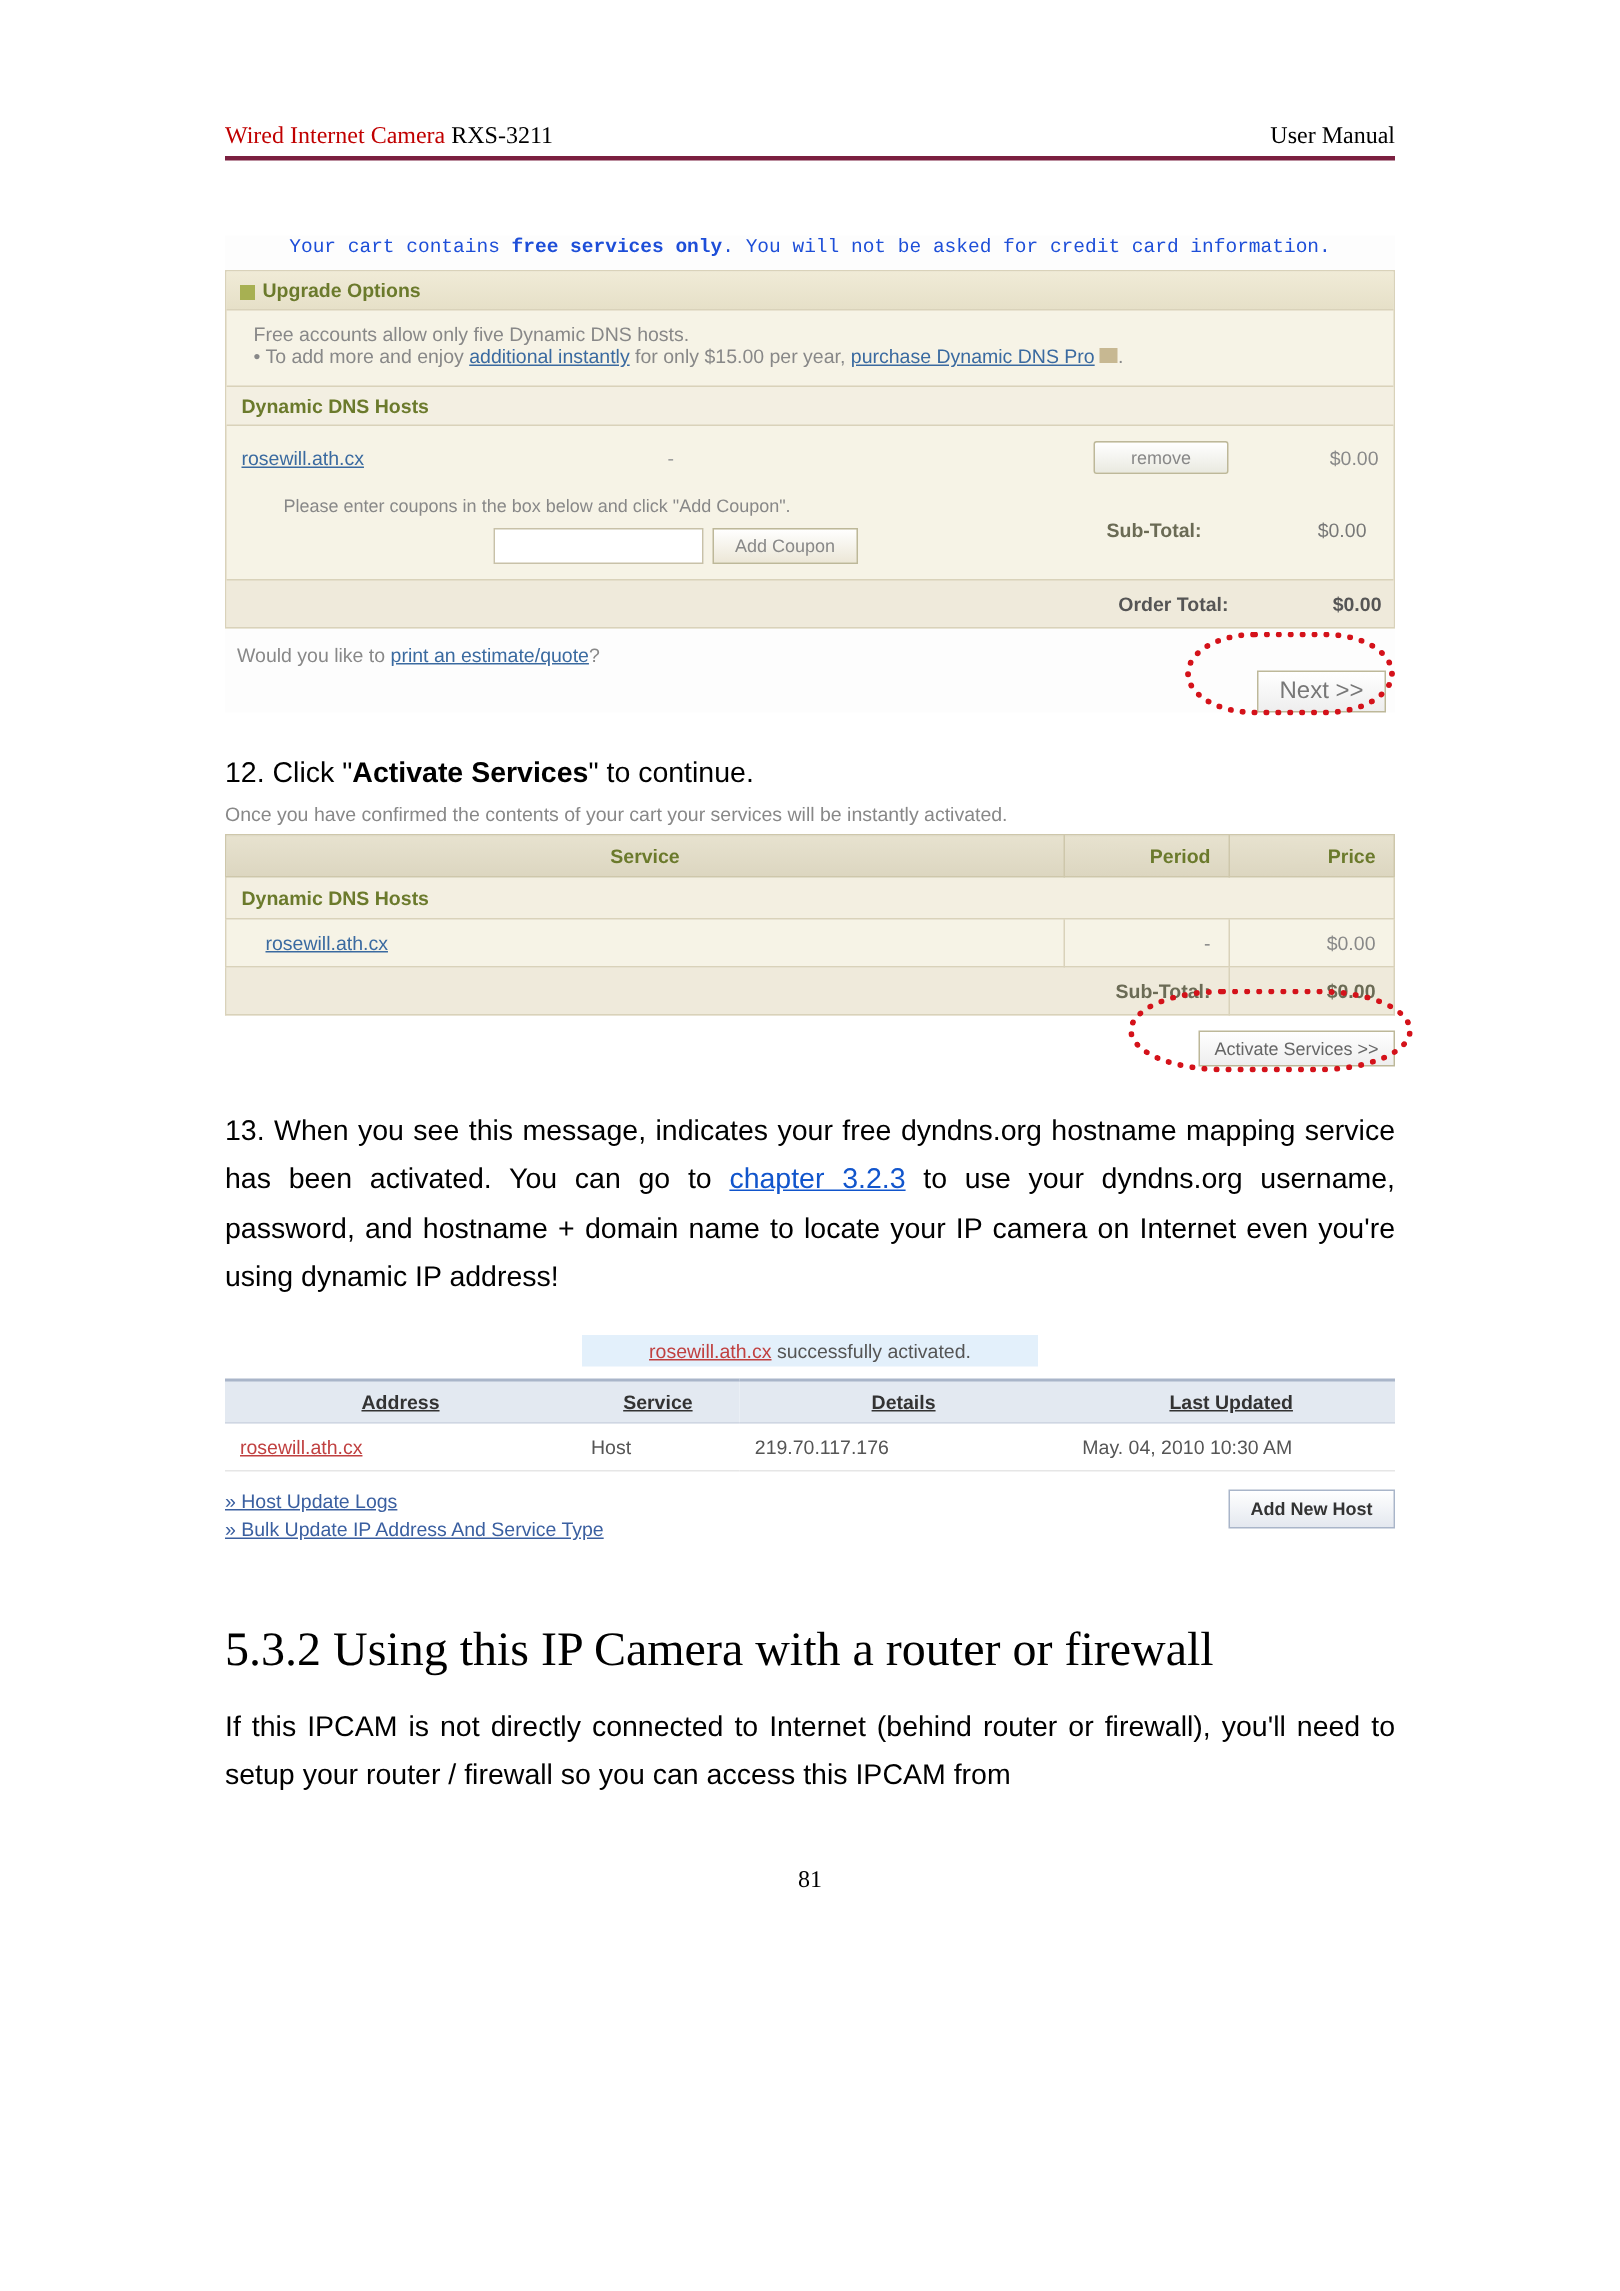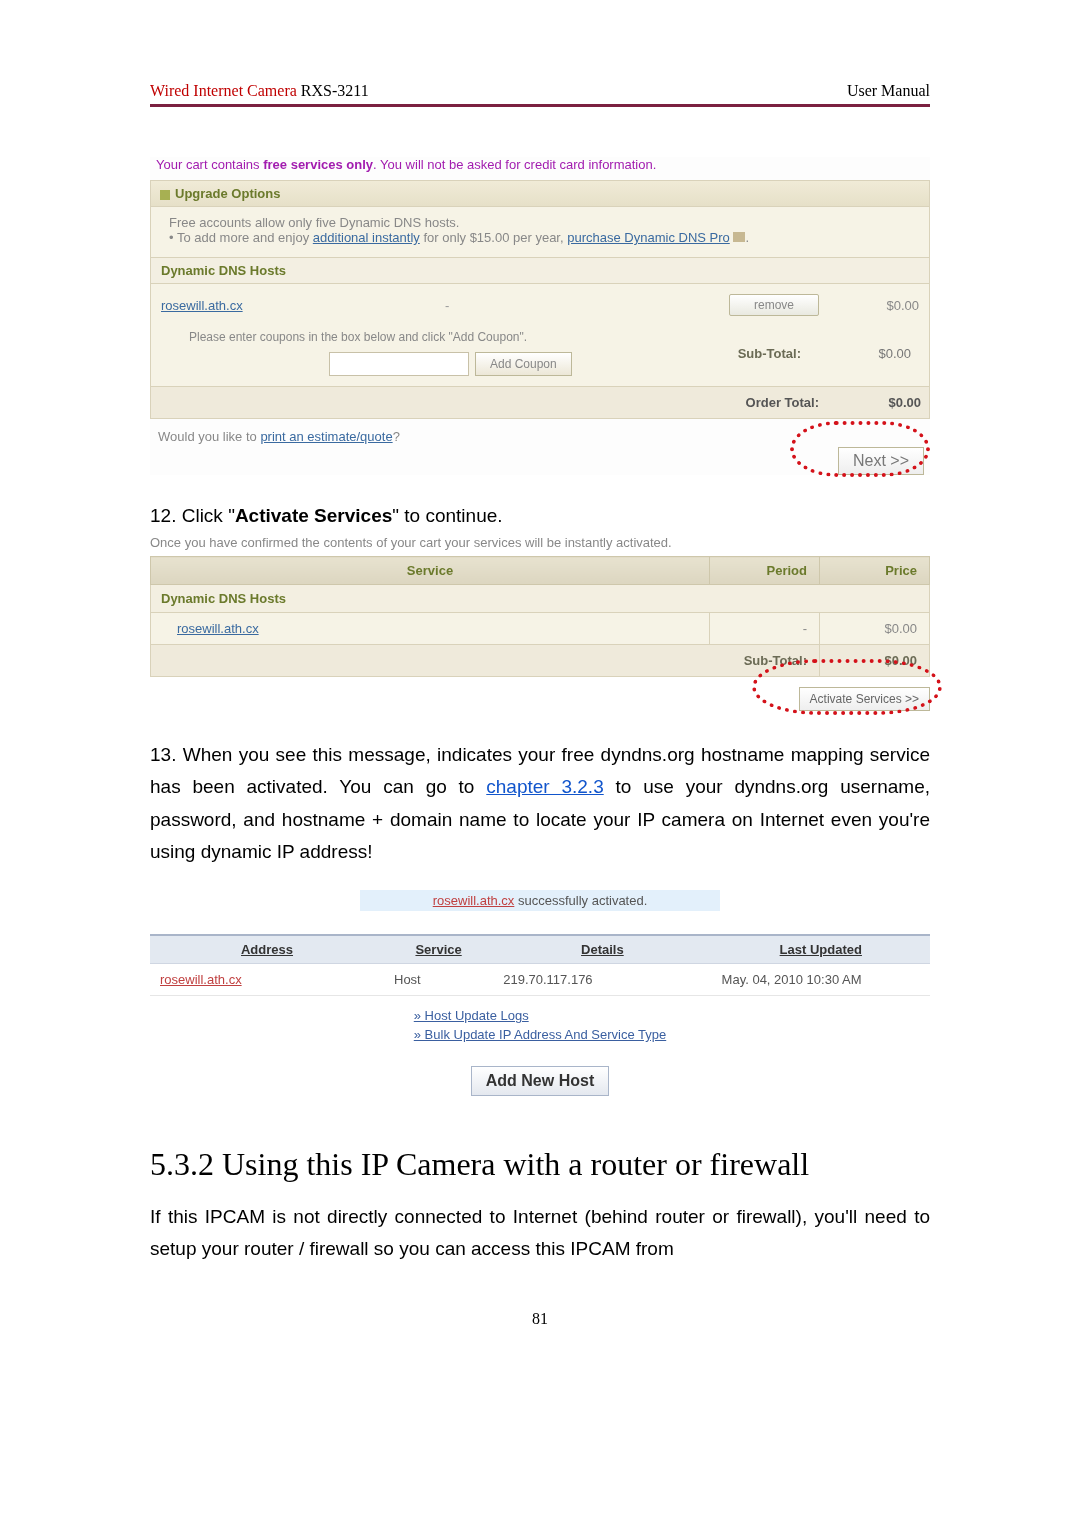--- a/index.html
+++ b/index.html
@@ -2,21 +2,21 @@
 <html><head>
 <meta charset="utf-8">
 <style>
   * { box-sizing: border-box; margin: 0; padding: 0; }
   body { background: #fff; font-family: "Times New Roman", serif; width: 1080px; }
   .page { padding: 82px 150px 60px 150px; }
   .header-row { display: flex; justify-content: space-between; font-size: 16px; border-bottom: 3px solid #7b2040; padding-bottom: 4px; margin-bottom: 50px; }
   .red { color: #c00000; }
   .hdr-right { color: #000; }
   .screenshot-box { background: #fdfdfd; }
-  .cart-note { font-family: Liberation Sans, sans-serif; font-size: 13px; color: #a21caf; margin: 0 6px 8px 6px; }
+  .cart-note { font-family: Liberation Mono, monospace; font-size: 13px; color: #1d4ed8; margin: 0 6px 8px 6px; text-align: center; }
   .panel { border: 1px solid #d9d2ba; background: #f6f3e6; font-family: Verdana, Arial, sans-serif; font-size: 13px; color: #888; }
   .panel-title { background: linear-gradient(#f0ebd7,#e6e0c8); border-bottom: 1px solid #d9d2ba; padding: 5px 9px; font-weight: bold; color: #6b7a2c; }
   .bullet-ic { display:inline-block; width:10px; height:10px; background:#a7b052; margin-right:5px; vertical-align:middle; }
   .upgrade-body { padding: 8px 18px 12px 18px; }
   .lnk { color: #3a6aa0; text-decoration: underline; }
   .cart-ic { display:inline-block; width:12px;height:10px; background:#c7b892; }
   .sec-hdr { background:#f3efe2; border-top:1px solid #d9d2ba; border-bottom:1px solid #d9d2ba; padding:5px 10px; font-weight:bold; color:#6b7a2c; }
   .host-row { display:flex; padding: 10px; align-items:center; gap:10px; }
   .host-link { flex:1; color:#3a6aa0; text-decoration:underline; font-size:13px; }
   .dash { flex:1; color:#999; }
@@ -39,29 +39,29 @@
   .svc-table th { background:linear-gradient(#e7e2cf,#dcd6c0); color:#6b7a2c; font-weight:bold; padding:6px 12px; text-align:left; border:1px solid #cec7ab;}
   .svc-table th.r, .svc-table td.r { text-align:right; }
   .svc-cat { background:#f3efe1; color:#6b7a2c; font-weight:bold; padding:6px 10px; border:1px solid #d9d2ba;}
   .svc-row td { background:#f6f3e6; padding:8px 12px; color:#888; border-left:1px solid #d9d2ba; border-right:1px solid #d9d2ba; border-bottom:1px solid #d9d2ba;}
   .svc-row td a { color:#3a6aa0; text-decoration:underline; }
   .subtot-row td { background:#efeadb; padding:8px 12px; font-weight:bold; color:#6b6b55; border:1px solid #d9d2ba;}
   .act-wrap { text-align:right; padding-top:10px; position:relative; }
   .act-btn { background:linear-gradient(#fff,#eee); border:1px solid #bdb899; padding:4px 10px; color:#666; font-size:12px; }
   .para { font-family: Arial, Helvetica, sans-serif; font-size:19px; color:#000; line-height:1.7; text-align:justify; margin-top:28px; }
   .blue-lnk { color:#1155cc; }
-  .succ-banner { font-family:Verdana,Arial,sans-serif; font-size:13px; text-align:center; background:#e3f0fb; color:#555; padding:3px 0; margin:22px auto 23px auto; width:360px;}
+  .succ-banner { font-family:Verdana,Arial,sans-serif; font-size:13px; text-align:center; background:#e3f0fb; color:#555; padding:3px 0; margin:22px auto 8px auto; width:304px;}
   .succ-banner a { color:#c04040; text-decoration:underline; }
   .host-listing { width:100%; font-family:Verdana,Arial,sans-serif; font-size:13px; border-collapse:collapse; }
   .host-listing th { background:#e3e9f1; padding:6px 10px; font-weight:bold; color:#333; text-decoration:underline; border-top:2px solid #a9b5c9; border-bottom:1px solid #cfd6e2;}
   .host-listing td { padding:8px 10px; border-bottom:1px solid #e6e6e6; color:#555;}
   .host-listing td a { color:#c04040; text-decoration:underline;}
-  .host-links { margin-top:12px; font-family:Verdana,Arial,sans-serif; font-size:13px; display:flex; justify-content:space-between; align-items:center;flex-direction:column;}
+  .host-links { margin-top:12px; font-family:Verdana,Arial,sans-serif; font-size:13px; display:flex; justify-content:space-between; align-items:flex-start;}
   .host-links a { color:#3a5fa0; text-decoration:underline; display:block; margin-bottom:4px;}
-  .add-host-btn { background:linear-gradient(#fff,#e4e8ef); border:1px solid #a9b5c9; padding:5px 14px; font-weight:bold; color:#333; font-size:16px;margin-top:20px;}
+  .add-host-btn { background:linear-gradient(#fff,#e4e8ef); border:1px solid #a9b5c9; padding:5px 14px; font-weight:bold; color:#333; font-size:12px;}
   h2.section { font-family:"Times New Roman",serif; font-size:32px; font-weight:normal; margin-top:50px; margin-bottom:18px; }
   .pagenum { text-align:center; font-family:"Times New Roman",serif; font-size:16px; margin-top:44px; }
   .red-ring { position:absolute; border:4px dotted #d4121a; border-radius:40%/60%; }
 </style>
 </head>
 <body>
 
 <div class="page">
 
   <div class="header-row">

